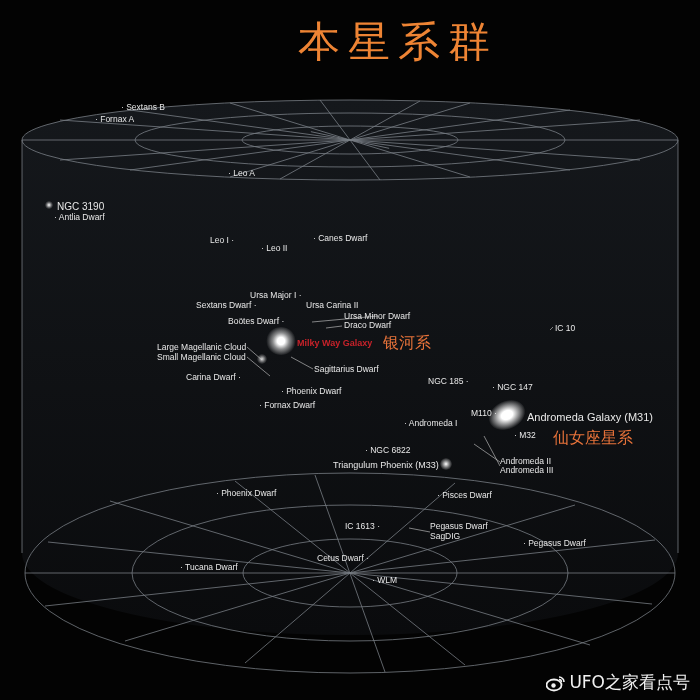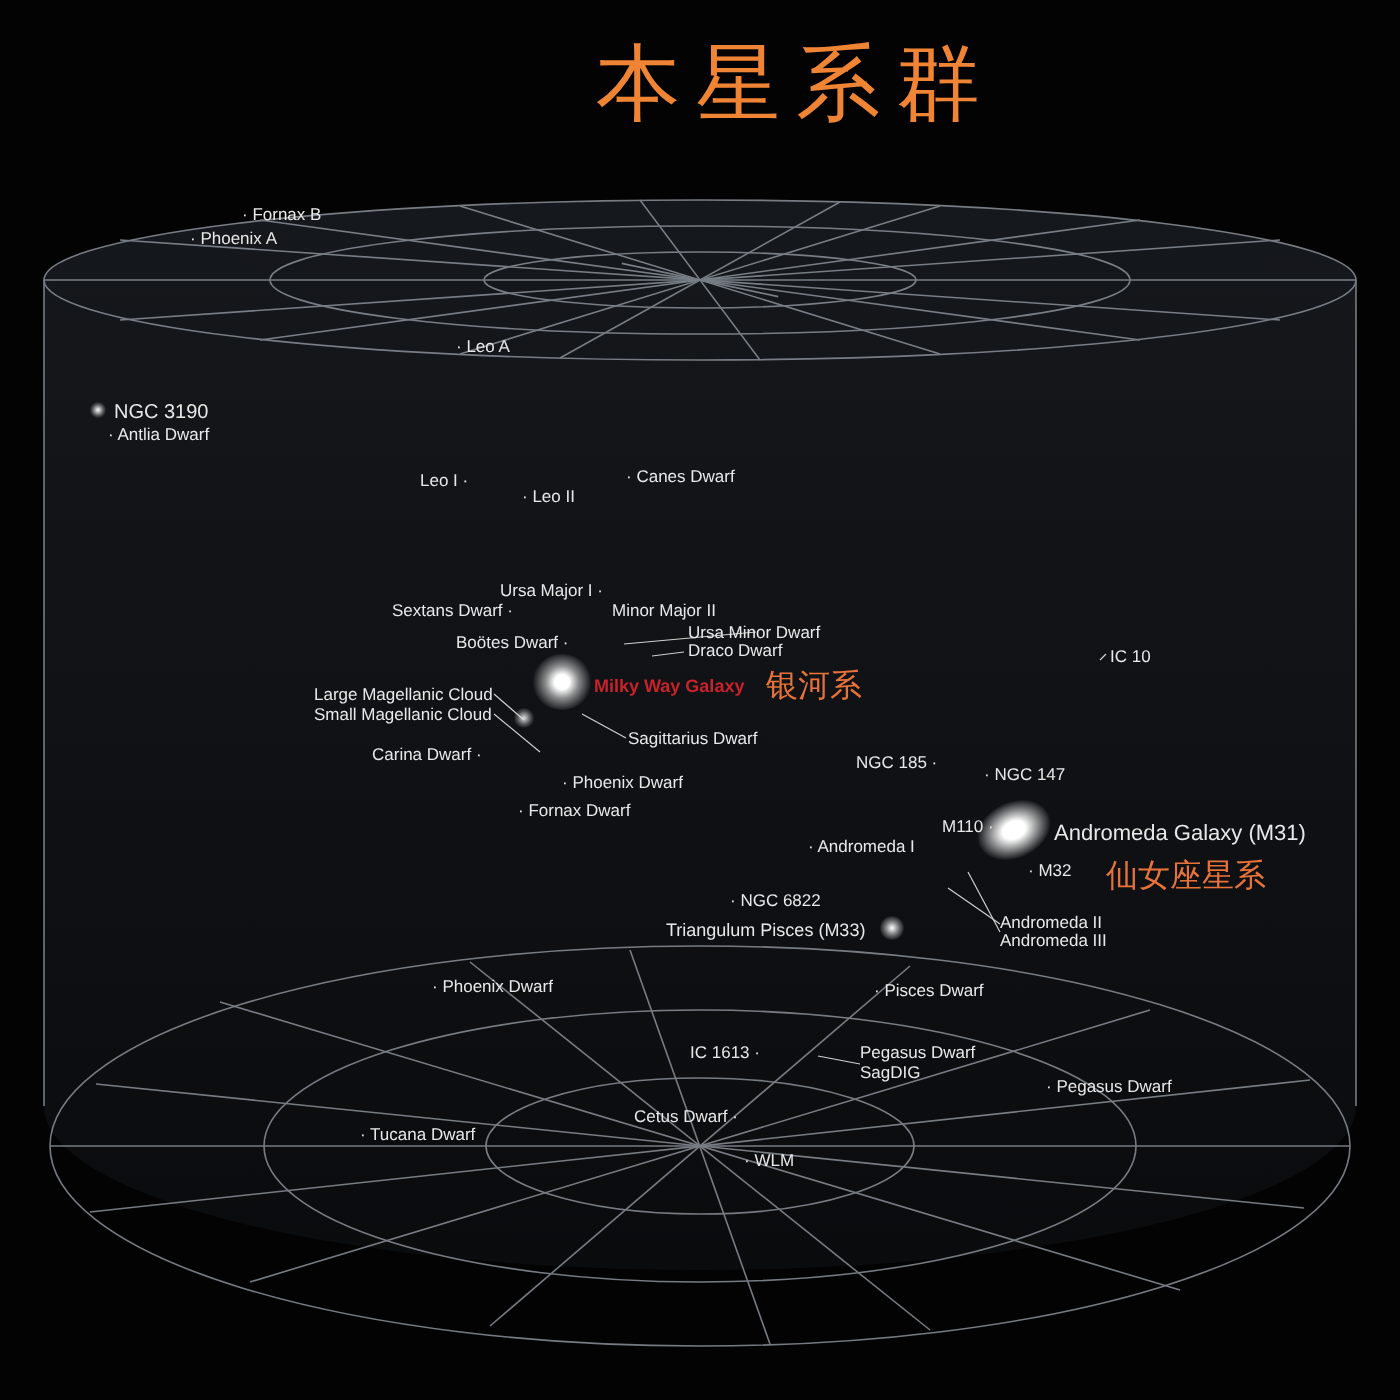--- a/index.html
+++ b/index.html
@@ -78,31 +78,31 @@
       <line x1="550" y1="330" x2="553" y2="327"></line>
     </g>
   </svg>
 
   <div class="glow" style="left:266px;top:327px;width:30px;height:28px;background:radial-gradient(circle,#fff 0,#fff 18%,rgba(220,220,220,0.6) 40%,rgba(200,200,200,0) 72%);"></div>
   <div class="glow" style="left:257px;top:354px;width:10px;height:10px;background:radial-gradient(circle,#ddd 0,rgba(200,200,200,0.3) 50%,rgba(0,0,0,0) 75%);"></div>
   <div class="glow" style="left:488px;top:401px;width:38px;height:28px;background:radial-gradient(ellipse,#fff 0,#fff 22%,rgba(230,230,230,0.6) 45%,rgba(0,0,0,0) 72%);transform:rotate(-25deg);"></div>
   <div class="glow" style="left:440px;top:458px;width:12px;height:12px;background:radial-gradient(circle,#fff 0,rgba(220,220,220,0.5) 40%,rgba(0,0,0,0) 75%);"></div>
   <div class="glow" style="left:45px;top:201px;width:8px;height:8px;background:radial-gradient(circle,#fff 0,rgba(220,220,220,0.3) 50%,rgba(0,0,0,0) 75%);"></div>
 
-  <span class="lbl" style="left:121px;top:102px"><span>· </span><span>Fornax B</span></span>
-  <span class="lbl" style="left:95px;top:114px"><span>· </span><span>Phoenix A</span></span>
+  <span class="lbl" style="left:121px;top:102px"><span>· </span><span>Sextans B</span></span>
+  <span class="lbl" style="left:95px;top:114px"><span>· </span><span>Fornax A</span></span>
   <span class="lbl" style="left:228px;top:168px"><span>· </span><span>Leo A</span></span>
   <span class="lbl" style="left:57px;top:202px;font-size:10px">NGC 3190</span>
   <span class="lbl" style="left:54px;top:212px"><span>· </span><span>Antlia Dwarf</span></span>
   <span class="lbl" style="left:210px;top:235px"><span>Leo I</span><span> ·</span></span>
   <span class="lbl" style="left:261px;top:243px"><span>· </span><span>Leo II</span></span>
   <span class="lbl" style="left:313px;top:233px"><span>· </span><span>Canes Dwarf</span></span>
   <span class="lbl" style="left:250px;top:290px"><span>Ursa Major I</span><span> ·</span></span>
   <span class="lbl" style="left:196px;top:300px"><span>Sextans Dwarf</span><span> ·</span></span>
-  <span class="lbl" style="left:306px;top:300px">Minor Major II</span>
+  <span class="lbl" style="left:306px;top:300px">Ursa Carina II</span>
   <span class="lbl" style="left:228px;top:316px"><span>Boötes Dwarf</span><span> ·</span></span>
   <span class="lbl" style="left:344px;top:311px">Ursa Minor Dwarf</span>
   <span class="lbl" style="left:344px;top:320px">Draco Dwarf</span>
   <span id="mw-en" style="left:297px;top:338px">Milky Way Galaxy</span>
   <span class="cn" style="left:383px;top:333px;font-size:16px">银河系</span>
   <span class="lbl" style="left:157px;top:342px">Large Magellanic Cloud</span>
   <span class="lbl" style="left:157px;top:352px">Small Magellanic Cloud</span>
   <span class="lbl" style="left:314px;top:364px">Sagittarius Dwarf</span>
   <span class="lbl" style="left:186px;top:372px"><span>Carina Dwarf</span><span> ·</span></span>
   <span class="lbl" style="left:281px;top:386px"><span>· </span><span>Phoenix Dwarf</span></span>
@@ -111,24 +111,33 @@
   <span class="lbl" style="left:428px;top:376px"><span>NGC 185</span><span> ·</span></span>
   <span class="lbl" style="left:492px;top:382px"><span>· </span><span>NGC 147</span></span>
   <span class="lbl" style="left:471px;top:408px"><span>M110</span><span> ·</span></span>
   <span class="lbl" style="left:527px;top:412px;font-size:11px">Andromeda Galaxy (M31)</span>
   <span class="lbl" style="left:404px;top:418px"><span>· </span><span>Andromeda I</span></span>
   <span class="lbl" style="left:514px;top:430px"><span>· </span><span>M32</span></span>
   <span class="cn" style="left:553px;top:428px;font-size:16px">仙女座星系</span>
   <span class="lbl" style="left:500px;top:456px">Andromeda II</span>
   <span class="lbl" style="left:500px;top:465px">Andromeda III</span>
   <span class="lbl" style="left:365px;top:445px"><span>· </span><span>NGC 6822</span></span>
-  <span class="lbl" style="left:333px;top:460px;font-size:9px">Triangulum Pisces (M33)</span>
+  <span class="lbl" style="left:333px;top:460px;font-size:9px">Triangulum Phoenix (M33)</span>
   <span class="lbl" style="left:216px;top:488px"><span>· </span><span>Phoenix Dwarf</span></span>
   <span class="lbl" style="left:437px;top:490px"><span>· </span><span>Pisces Dwarf</span></span>
   <span class="lbl" style="left:345px;top:521px"><span>IC 1613</span><span> ·</span></span>
   <span class="lbl" style="left:430px;top:521px">Pegasus Dwarf</span>
   <span class="lbl" style="left:430px;top:531px">SagDIG</span>
   <span class="lbl" style="left:523px;top:538px"><span>· </span><span>Pegasus Dwarf</span></span>
   <span class="lbl" style="left:180px;top:562px"><span>· </span><span>Tucana Dwarf</span></span>
   <span class="lbl" style="left:317px;top:553px"><span>Cetus Dwarf</span><span> ·</span></span>
   <span class="lbl" style="left:372px;top:575px"><span>· </span><span>WLM</span></span>
 
+  <div id="watermark">
+    <svg id="weibo-icon" viewBox="0 0 20 18">
+      <ellipse cx="8" cy="11" rx="7.5" ry="5.5" fill="none" stroke="#f2f2f2" stroke-width="1.8"></ellipse>
+      <circle cx="7.5" cy="11.5" r="2.2" fill="#f2f2f2"></circle>
+      <path d="M13,3 A5,5 0 0 1 18,8" stroke="#f2f2f2" stroke-width="1.6" fill="none"></path>
+      <path d="M13,5.5 A2.5,2.5 0 0 1 15.5,8" stroke="#f2f2f2" stroke-width="1.4" fill="none"></path>
+    </svg>
+    <span>UFO之家看点号</span>
+  </div>
 </div>
 
 </body></html>

